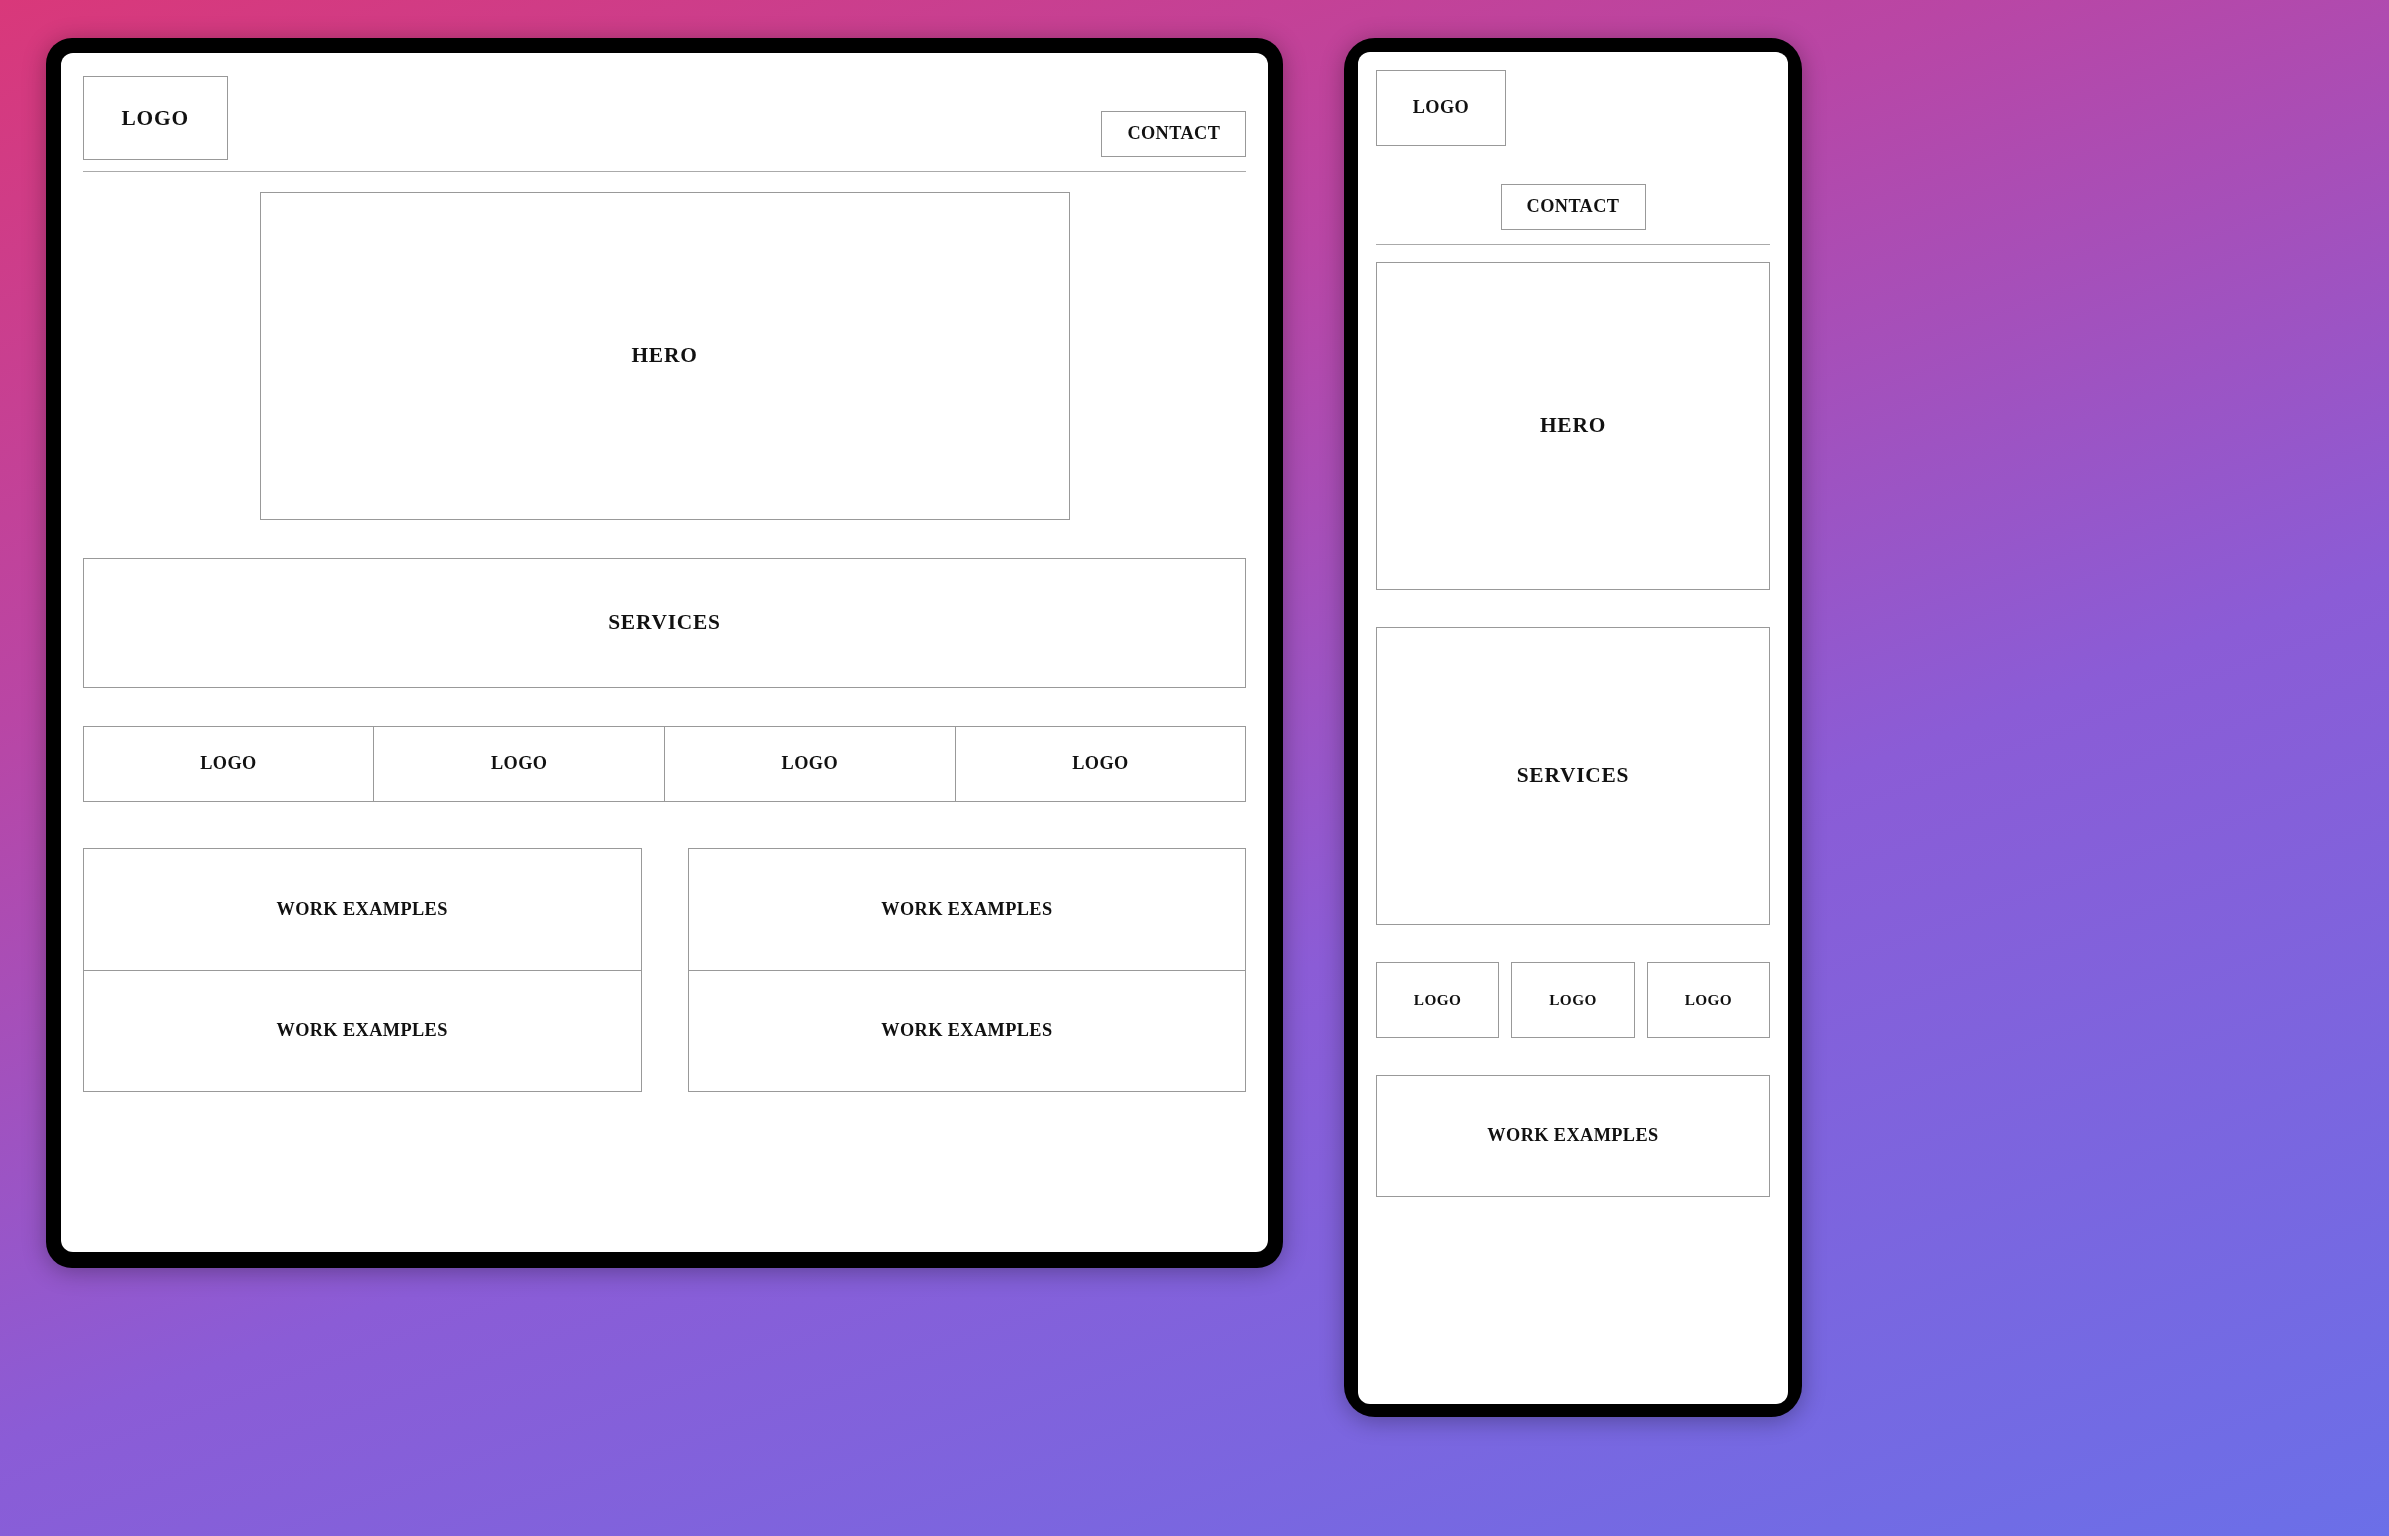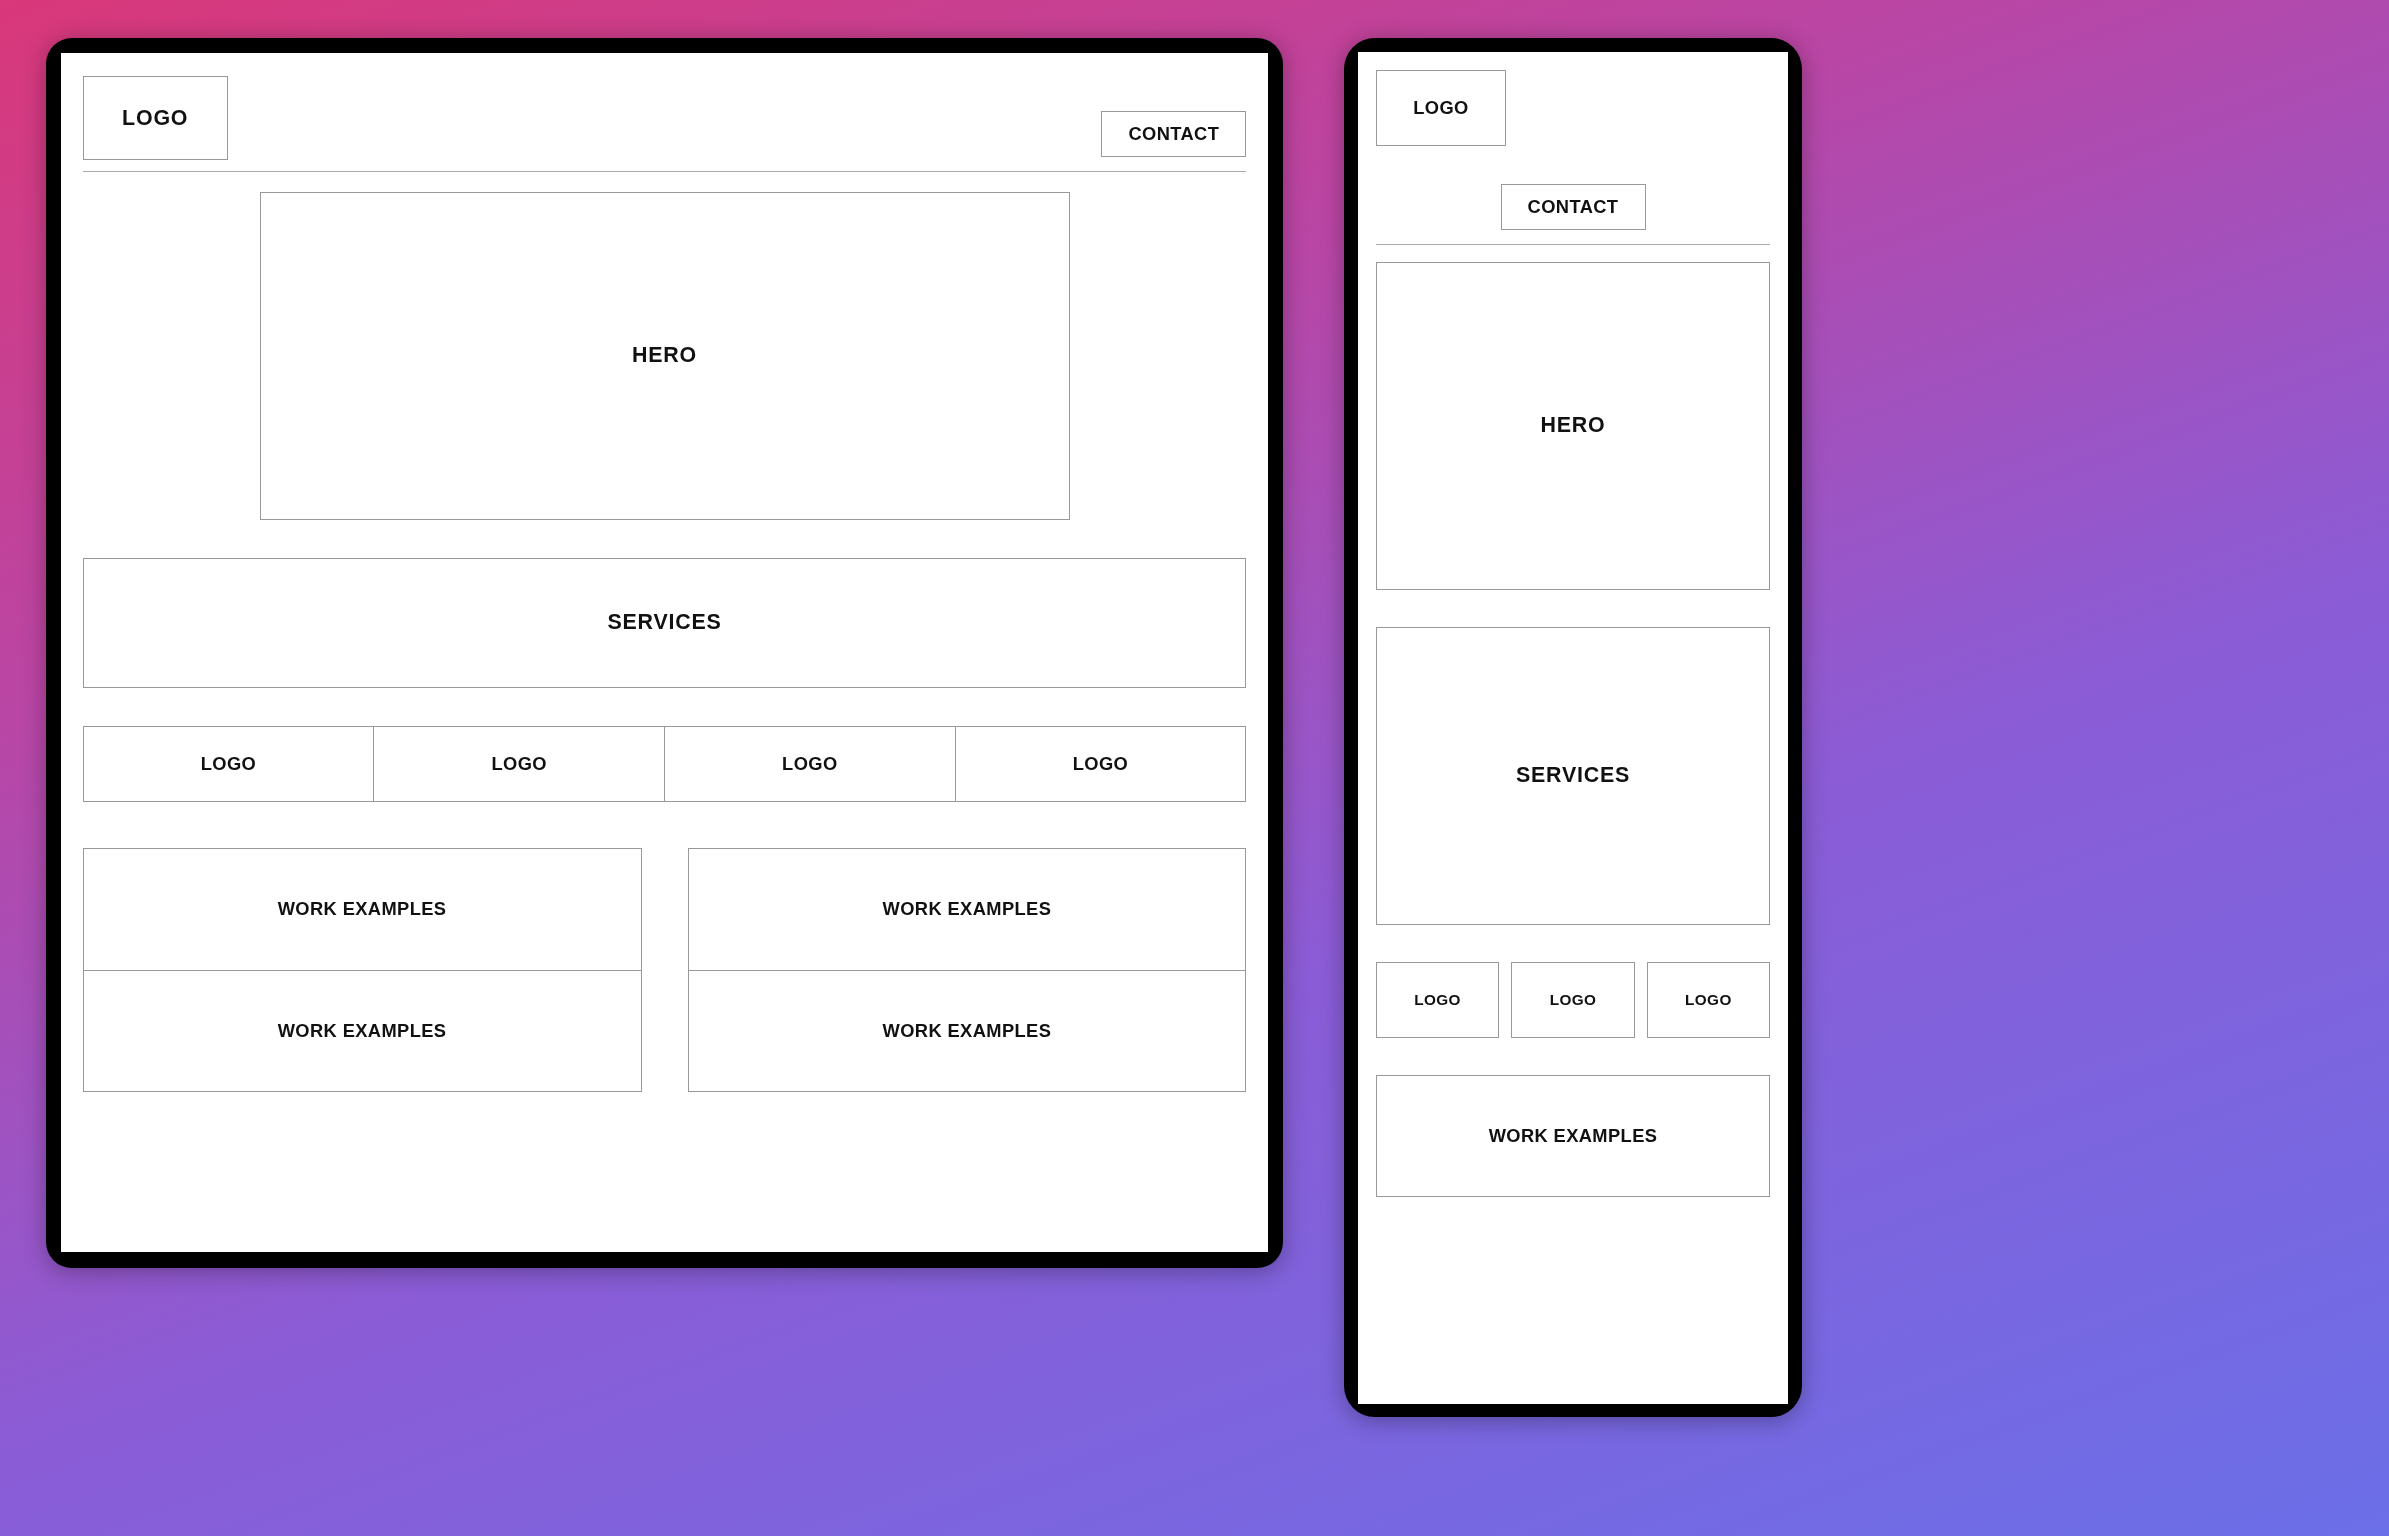--- a/index.html
+++ b/index.html
@@ -21,24 +21,25 @@
 
   
   .device {
     background: #000;
     border-radius: 26px;
     padding: 15.3px;
     box-shadow: 0 3.1px 23px rgba(0,0,0,0.3);
   }
   .device-screen {
     background: #fff;
-    border-radius: 0;
+    border-radius: 12px;
     padding: 23px 21.4px 0 21.4px;
     overflow: hidden;
     position: relative;
+    font-family: Liberation Serif, serif;
   }
   .tablet {
     width: 1237px;
   }
   .tablet .device-screen {
     height: 1199px;
   }
   .phone {
     width: 458px;
     border-radius: 31px;

